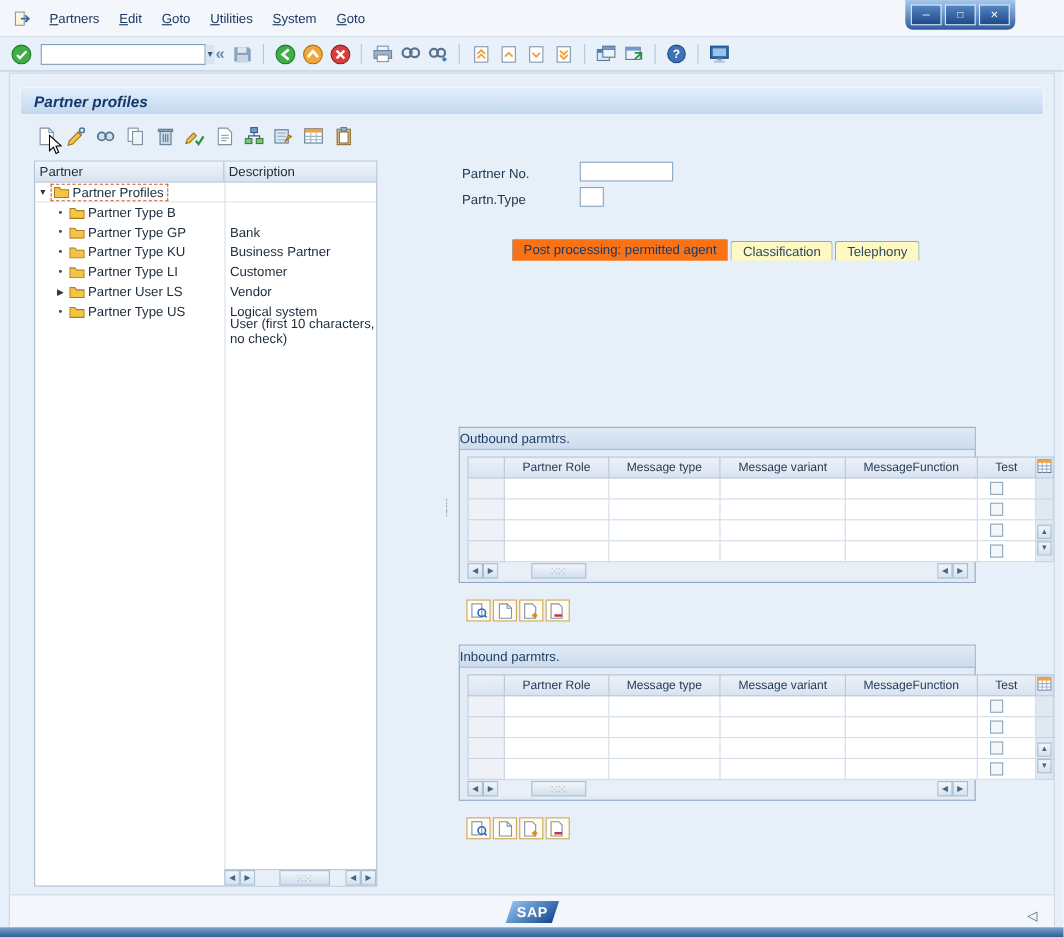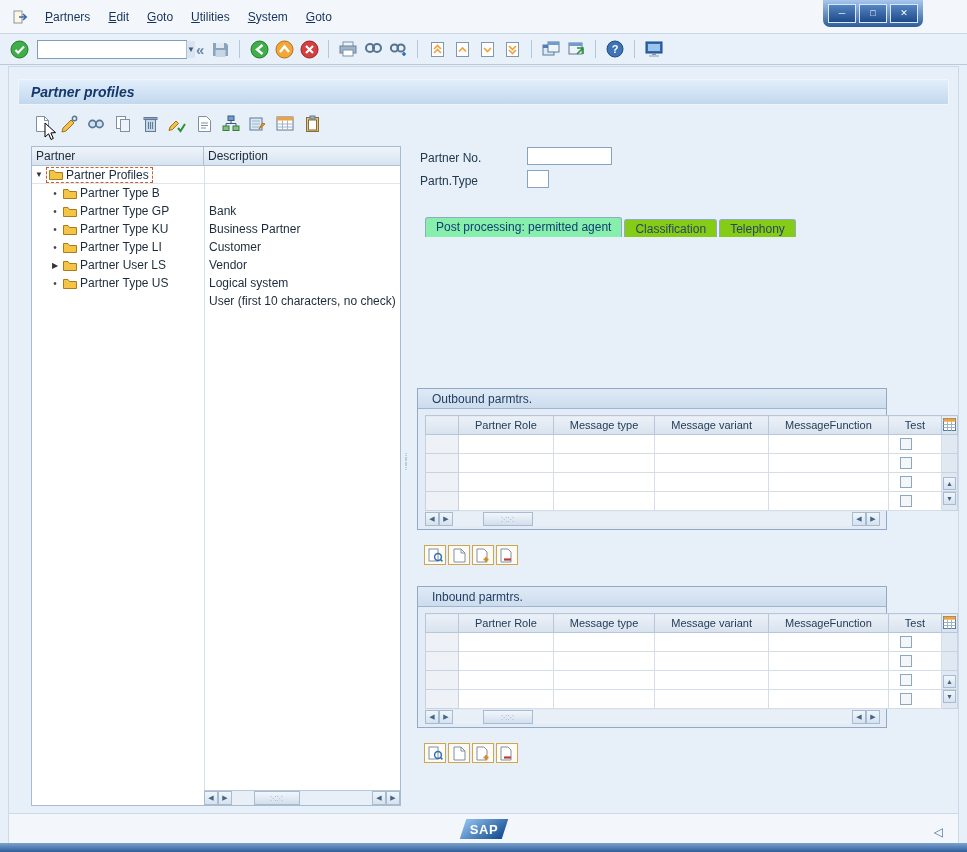--- a/index.html
+++ b/index.html
@@ -33,21 +33,21 @@
   
   .frame { position:absolute; top:66px; left:8px; right:8px; bottom:9px; border:1px solid #ccd9e7; background:#e7eff8; }
   .titlebar { position:absolute; top:79px; left:18px; right:18px; height:26px;
               background:linear-gradient(180deg,#e2eefb,#c2d8ee); border:1px solid #eef5fc;
               display:flex; align-items:center; padding-left:12px; }
   .titlebar span { font-size:14px; font-weight:bold; font-style:italic; color:#14386b; }
   .apptoolbar { position:absolute; top:112px; left:32px; height:24px; display:flex; align-items:center; gap:7px; }
   .aicon { width:20px; height:20px; display:flex; align-items:center; justify-content:center; }
 
   
-  .tree-panel { position:absolute; left:31px; top:146px; width:370px; bottom:46px;
+  .tree-panel { position:absolute; left:31px; top:146px; width:312px; bottom:46px;
                 background:#fff; border:1px solid #a7bcd2; }
   .tree-head { display:flex; height:19px; background:linear-gradient(180deg,#eff4fa,#d8e3f0);
                border-bottom:1px solid #aec2d6; }
   .tree-head .c1 { width:172px; border-right:1px solid #aec2d6; padding:2px 4px; }
   .tree-head .c2 { flex:1; padding:2px 4px; }
   .tree-body { position:absolute; top:19px; left:0; right:0; bottom:15px; overflow:hidden; }
   .col-div { position:absolute; top:0; bottom:0; left:172px; width:1px; background:#d7e1ec; }
   .tree-row { display:flex; height:18px; align-items:center; }
   .tree-row .cell1 { width:172px; display:flex; align-items:center; height:100%; }
   .tree-row .cell2 { flex:1; padding-left:5px;margin-top:36px; }
@@ -69,28 +69,28 @@
               line-height:5px; text-align:center; }
 
   
   .flabel { position:absolute; font-size:12px; color:#20394f; }
   .sap-input { position:absolute; background:#fff; border:1px solid #86a3c1; height:18px;
                font:11px "Liberation Sans",sans-serif; padding:0 3px; }
 
   .tabstrip { position:absolute; left:425px; top:217px; height:20px; display:flex; align-items:flex-end; }
   .tab { padding:2px 10px 3px 10px; border:1px solid #8fa9c6; border-bottom:none;
          border-radius:3px 3px 0 0; margin-right:2px; white-space:nowrap; }
-  .tab.active { background:#86efac; position:relative; z-index:2; height:20px; color:#123c72; }
-  .tab.inactive { background:#84cc16; height:18px; color:#2c4663; }
+  .tab.active { background:#f97316; position:relative; z-index:2; height:20px; color:#123c72;margin-left:40px; }
+  .tab.inactive { background:#fef9c3; height:18px; color:#2c4663; }
   .tabpanel { position:absolute; left:417px; top:236px; width:469px; height:124px;
               background:#dbe9f8; border:1px solid #8fa9c6; }
 
   .group { position:absolute; left:417px; width:470px; border:1px solid #8fa9c6; background:#e2ebf6; }
   .group-title { height:20px; background:linear-gradient(180deg,#dfeaf5,#ccdcee); border-bottom:1px solid #9fb6cf;
-                 display:flex; align-items:center; padding-left:14px; color:#1d3a5f; }
+                 display:flex; align-items:center; color:#1d3a5f; }
   .gbody { padding:6px 6px 3px 7px; }
   table.sap { border-collapse:collapse; table-layout:fixed; }
   table.sap th { height:19px; background:linear-gradient(180deg,#ecf1f8,#d8e2ef); border:1px solid #b7c7d9;
                  font-weight:normal; font-size:11px; text-align:left; padding:0 16px; color:#233c57; overflow:hidden; white-space:nowrap; }
   table.sap td { height:19px; border:1px solid #d4dde8; background:#fff; }
   table.sap td.selc { background:#eef2f7; border-color:#c7d3e0; }
   table.sap td.vs { background:#e0e9f2; border-color:#c7d3e0; padding:0; vertical-align:top; }
   table.sap th.vs { padding:1px; }
   .cb { width:12px; height:12px; border:1px solid #8fa6bd; background:#f4f7fa; display:inline-block; margin:2px 0 0 11px; }
   .vbtn { width:13px; height:13px; background:linear-gradient(180deg,#f0f5fa,#d6e2ee); border:1px solid #a7bcd2;

